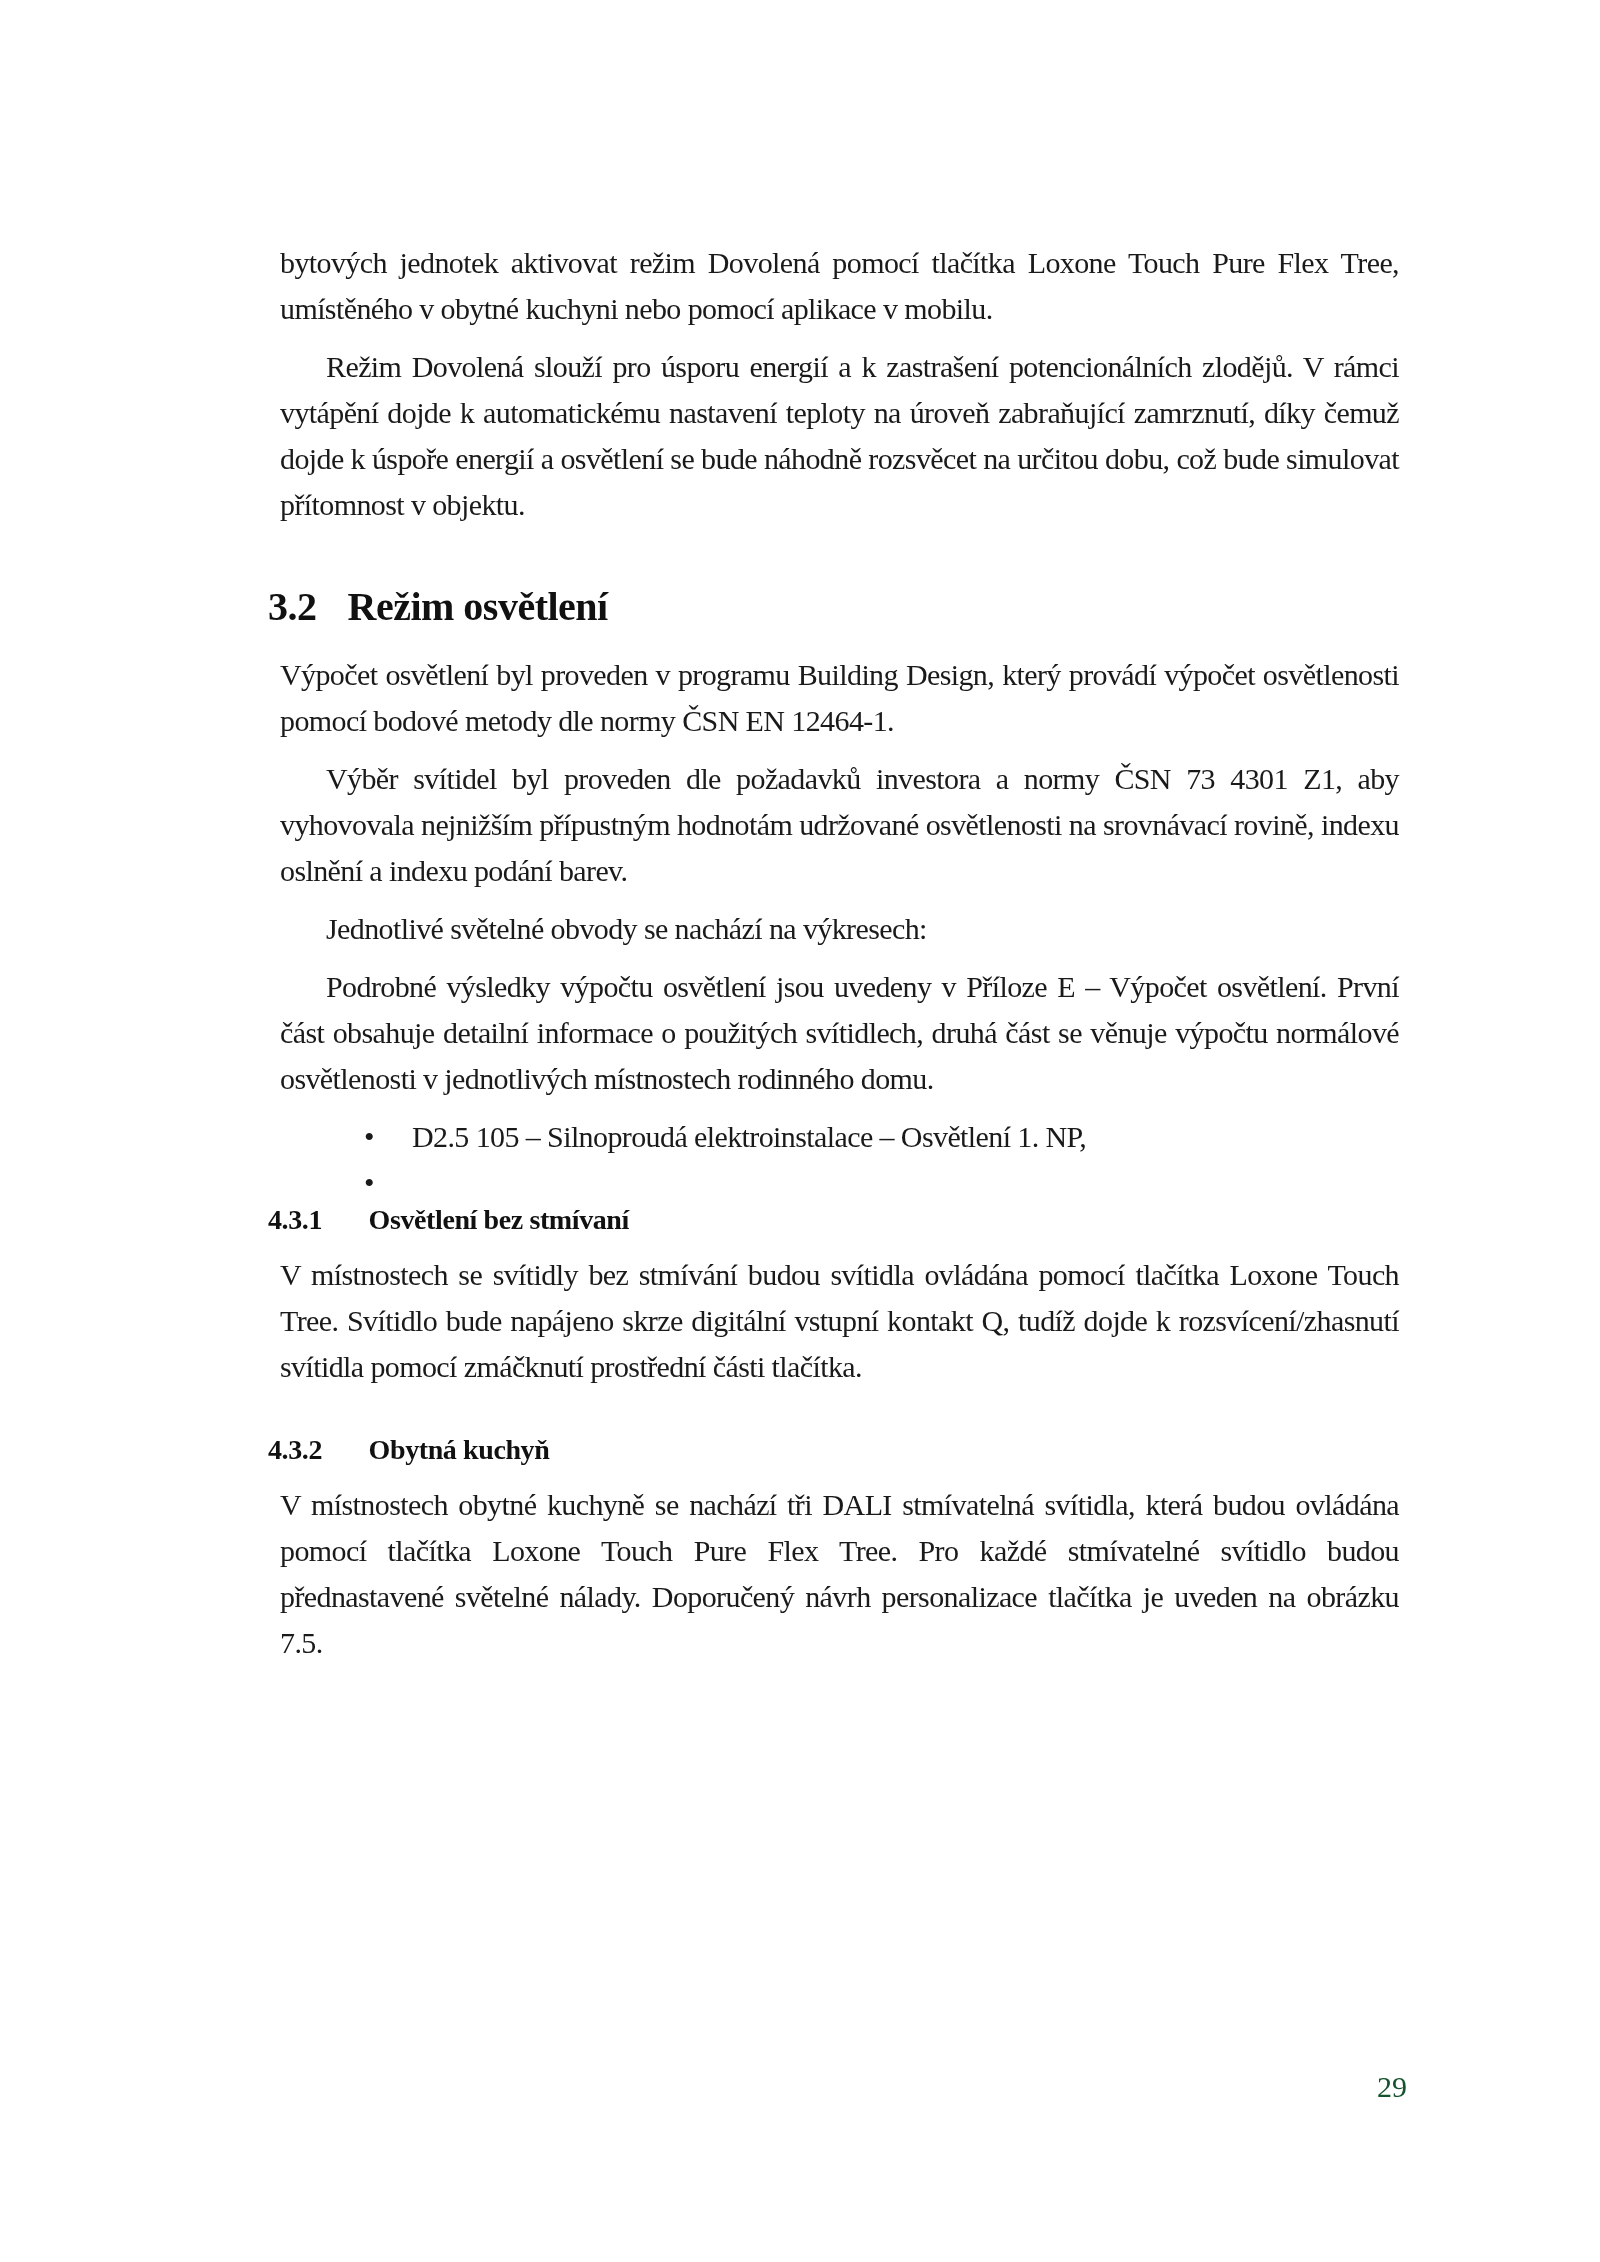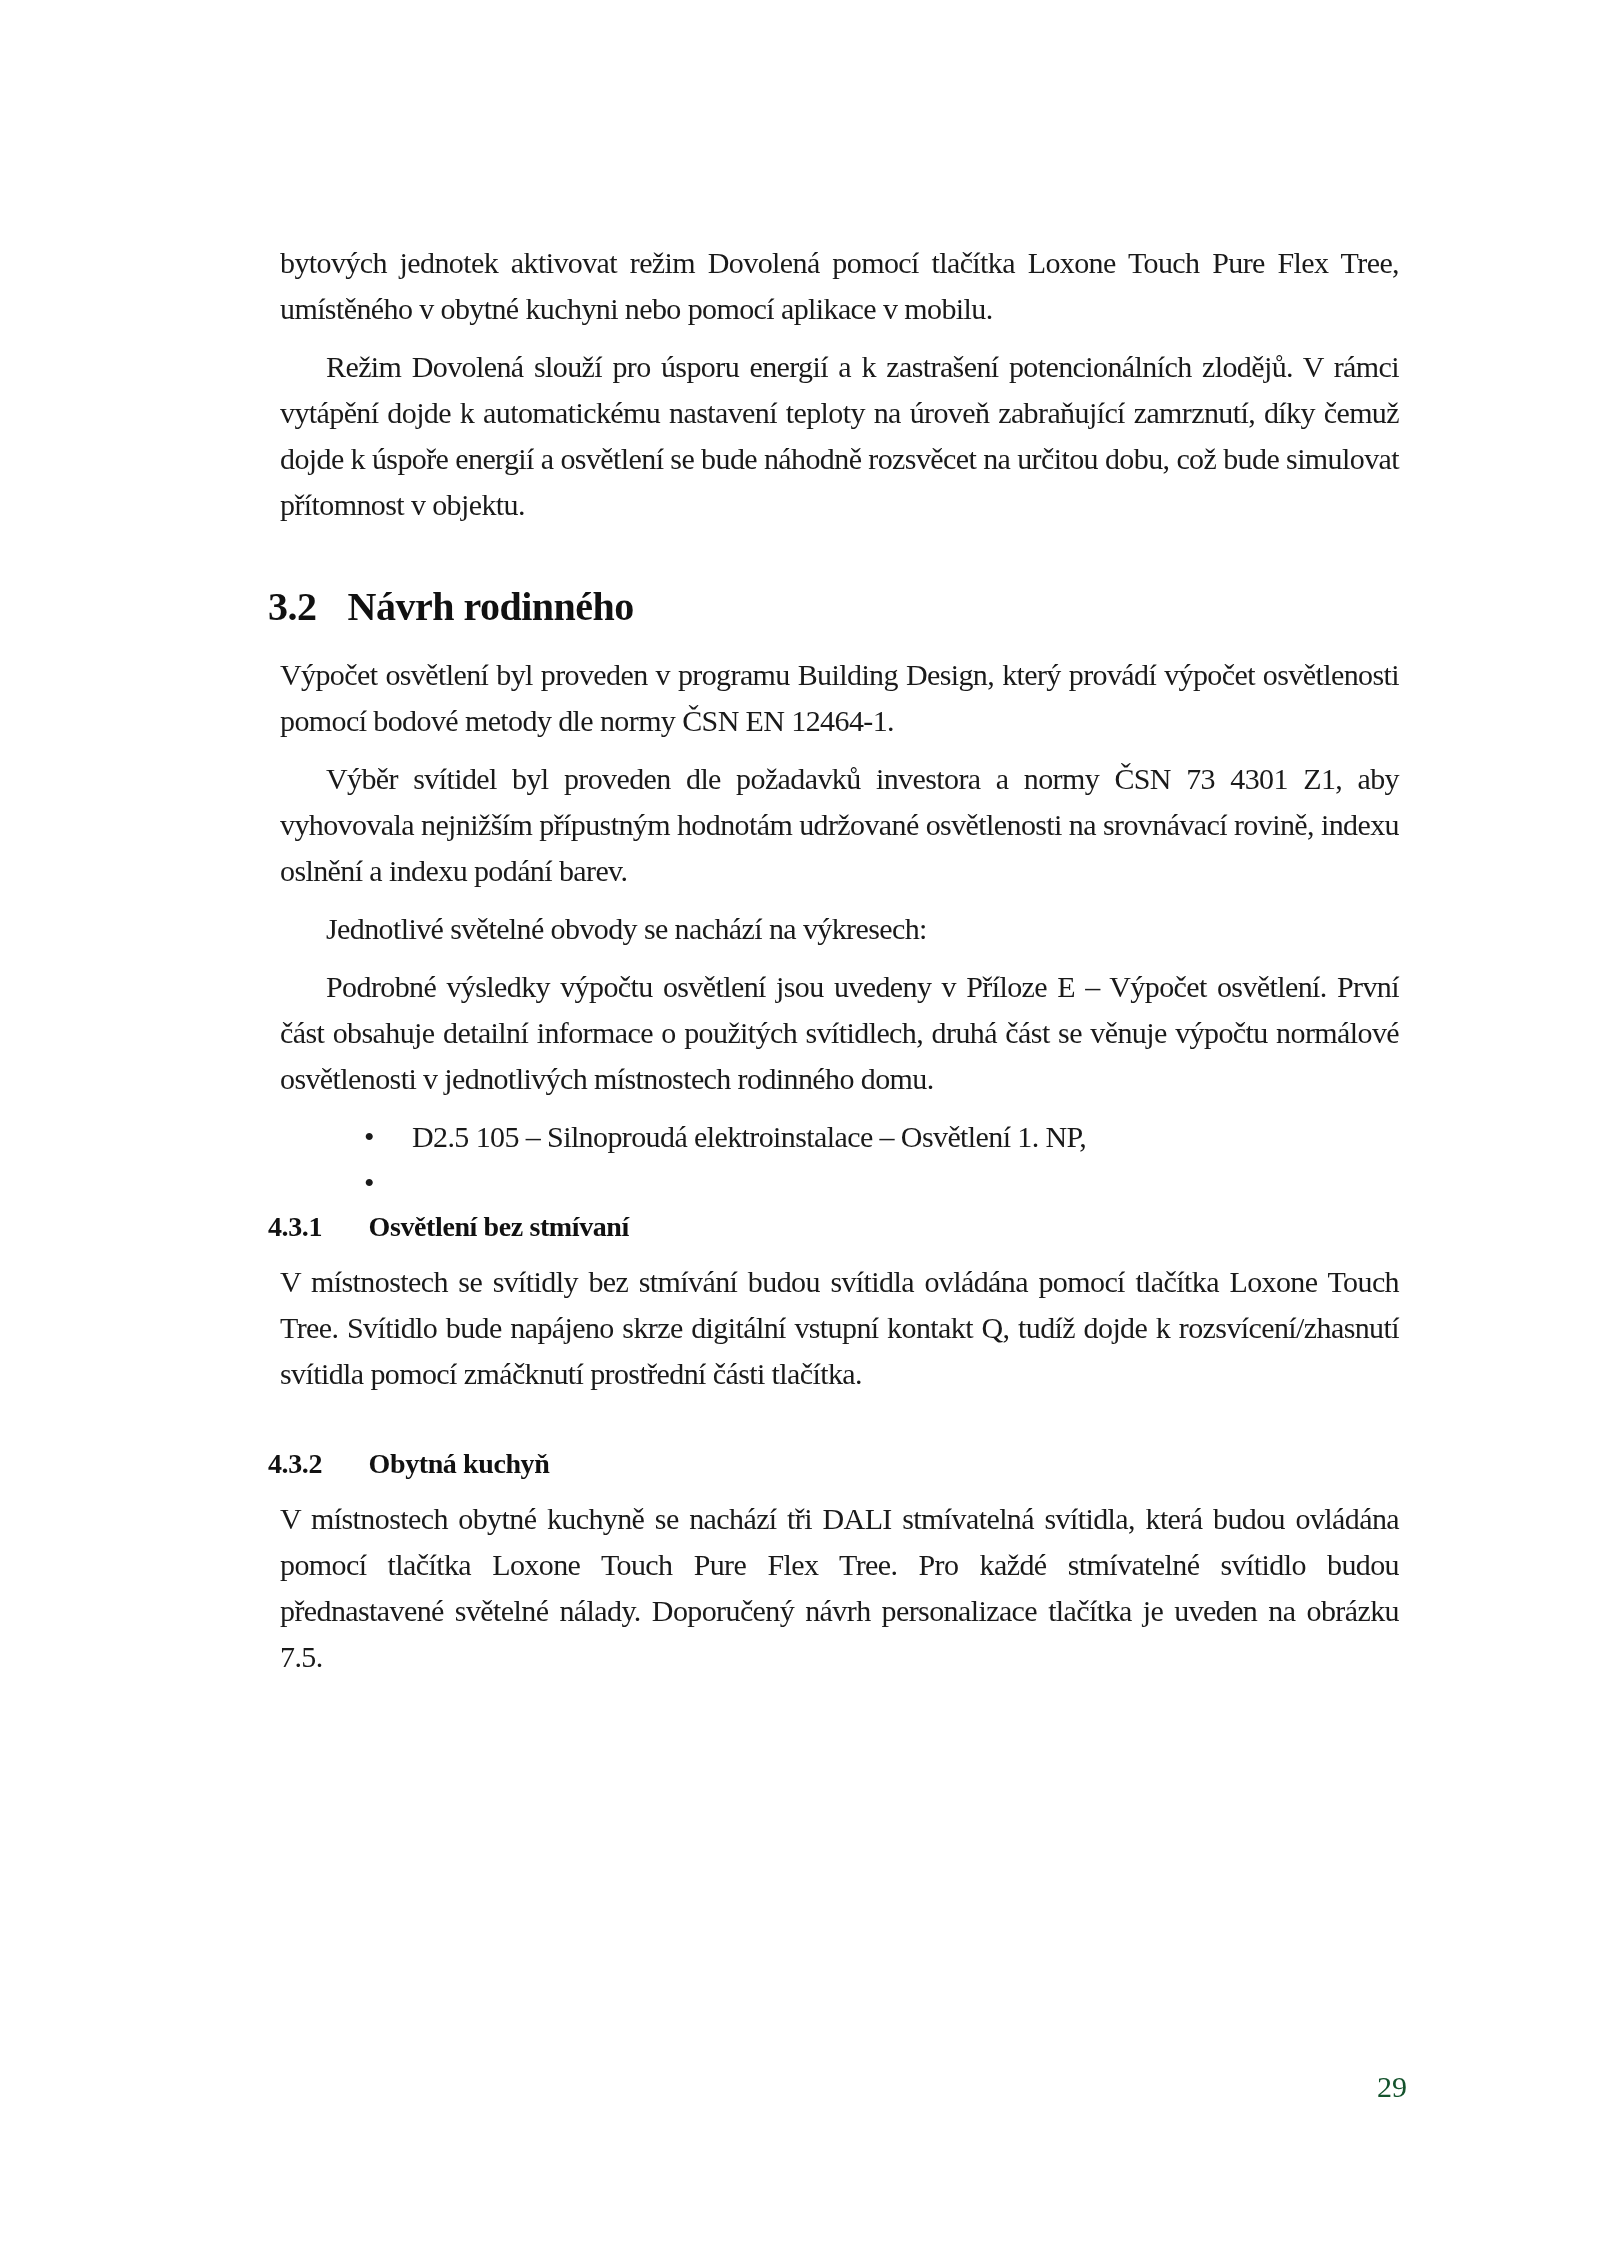--- a/index.html
+++ b/index.html
@@ -16,40 +16,40 @@
   .h2 {
     font-family: "Liberation Serif", serif; font-weight: bold;
     font-size: 40px; line-height: 50px; margin: 54px 0 20px 0; color: #111;
     letter-spacing: -0.5px;
   }
   .h2 .num { display: inline-block; width: 70px; }
   .h3 {
     font-weight: bold; font-size: 28px; line-height: 40px; margin: 40px 0 10px 0; color: #111;
     letter-spacing: -0.4px;
   }
-  .h3 .num { display: inline-block; width: 94px; margin-top: 7px; }
+  .h3 .num { display: inline-block; width: 94px; }
   ul.list { list-style: none; margin: 0; padding: 0; }
   ul.list li { font-size: 30px; line-height: 46px; position: relative; padding-left: 144px; letter-spacing: -0.6px; }
   ul.list li .bullet { position: absolute; left: 96px; top: 0; }
   .pagenum {
     position: absolute; left: 1377px; top: 2070px;
     font-family: "Liberation Serif", serif; font-size: 30px; color: #14532d;
   }
 </style>
 </head>
 <body>
 
 <div class="page">
 
   <p class="p">bytových jednotek aktivovat režim Dovolená pomocí tlačítka Loxone Touch Pure Flex Tree, umístěného v obytné kuchyni nebo pomocí aplikace v mobilu.</p>
   <p class="p indent">Režim Dovolená slouží pro úsporu energií a k zastrašení potencionálních zlodějů. V rámci vytápění dojde k automatickému nastavení teploty na úroveň zabraňující zamrznutí, díky čemuž dojde k úspoře energií a osvětlení se bude náhodně rozsvěcet na určitou dobu, což bude simulovat přítomnost v objektu.</p>
 
   <h2 class="h2">
     <span class="num">3.2</span>
-    <span>Návrh rodinného</span>
+    <span>Režim osvětlení</span>
   </h2>
 
   <p class="p">Výpočet osvětlení byl proveden v programu Building Design, který provádí výpočet osvětlenosti pomocí bodové metody dle normy ČSN EN 12464-1.</p>
   <p class="p indent">Výběr svítidel byl proveden dle požadavků investora a normy ČSN 73 4301 Z1, aby vyhovovala nejnižším přípustným hodnotám udržované osvětlenosti na srovnávací rovině, indexu oslnění a indexu podání barev.</p>
   <p class="p indent">Jednotlivé světelné obvody se nachází na výkresech:</p>
   <p class="p indent">Podrobné výsledky výpočtu osvětlení jsou uvedeny v Příloze E – Výpočet osvětlení. První část obsahuje detailní informace o použitých svítidlech, druhá část se věnuje výpočtu normálové osvětlenosti v jednotlivých místnostech rodinného domu.</p>
 
   <ul class="list">
     <li>
       <span class="bullet">•</span>

